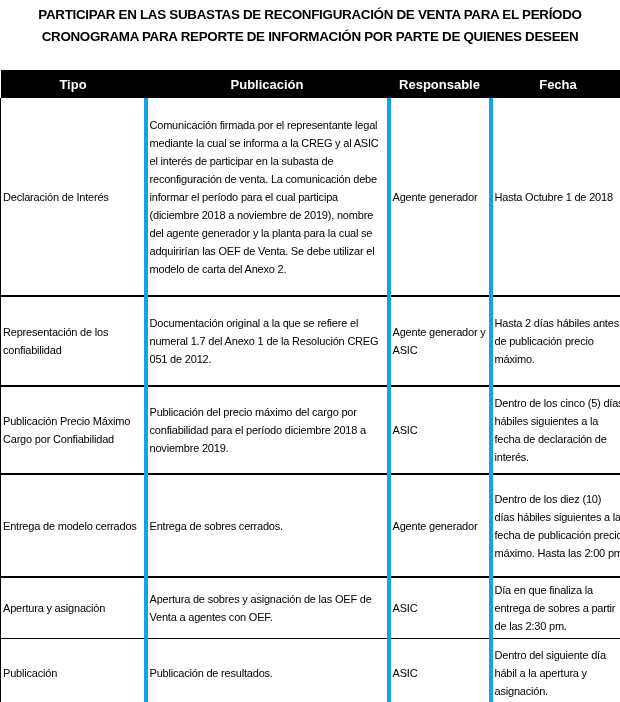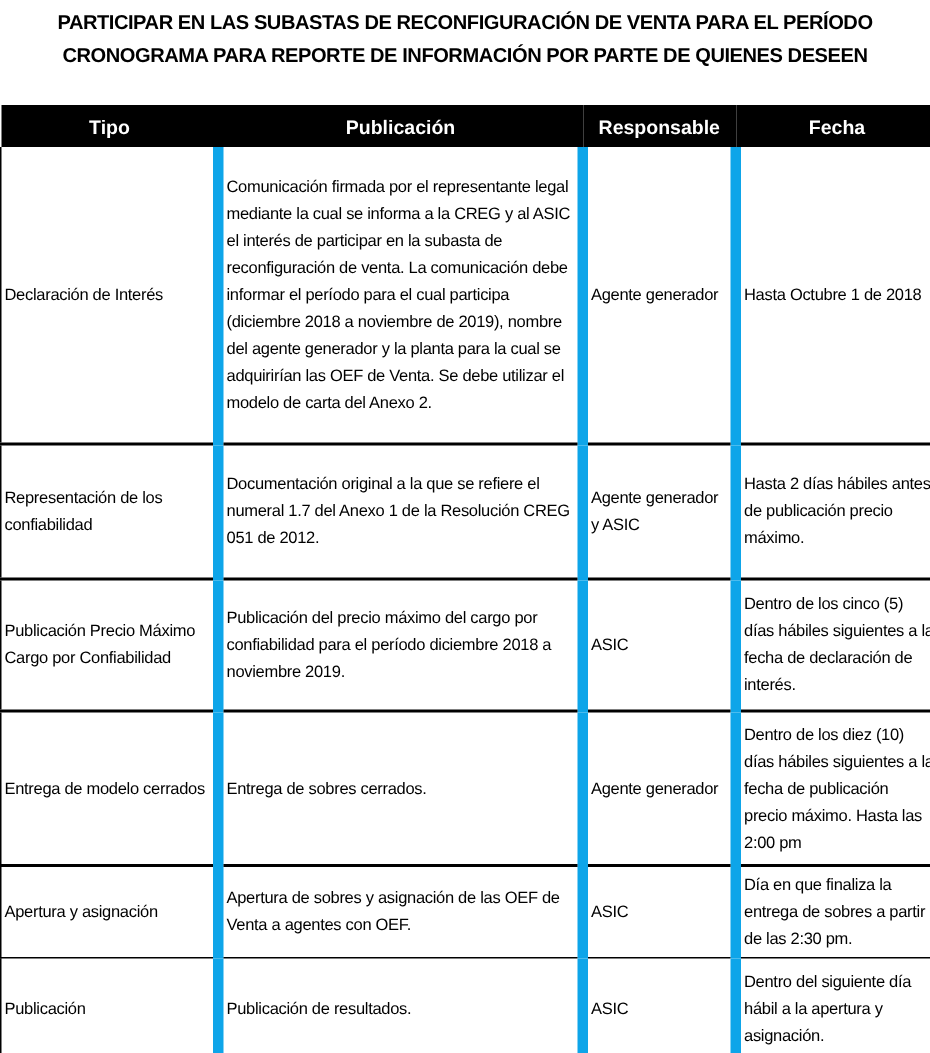--- a/index.html
+++ b/index.html
@@ -6,21 +6,21 @@
     body { width: 620px; height: 702px; overflow: hidden; position: relative;
            font-family: "Liberation Sans", sans-serif; color: #000; }
     .title { position: absolute; left: 0; top: 4px; width: 620px; text-align: center;
              font-family: "Liberation Sans", sans-serif; font-weight: bold;
              font-size: 13.4px; line-height: 22px; letter-spacing: -0.3px; }
     .title div { white-space: nowrap; }
     table { position: absolute; left: 0; top: 70px; border-collapse: collapse;
             table-layout: fixed; width: 625px; }
     th { background: #000; color: #fff; font-weight: bold; font-size: 13px;
          height: 18px; padding: 5px; text-align: center; border: none; }
-    td { border-left: 7px solid #0ea5e9; border-right: 1px solid #000;
+    td { border-left: 4px solid #0ea5e9; border-right: 1px solid #000;
          border-bottom: 2px solid #000; vertical-align: middle;
          font-size: 11px; line-height: 18px; padding: 0 2px; letter-spacing: -0.2px; }
     td.c { text-align: left; }
     td.first { border-left: 1.5px solid #000; border-radius: 20px; }
     td.last { border-right: none; }
     tr.r1 td { height: 197px; }
     tr.r2 td { height: 88px; }
     tr.r3 td { height: 86px; }
     tr.r4 td { height: 101px; }
     tr.r5 td { height: 60px; border-bottom-width: 1px; }

